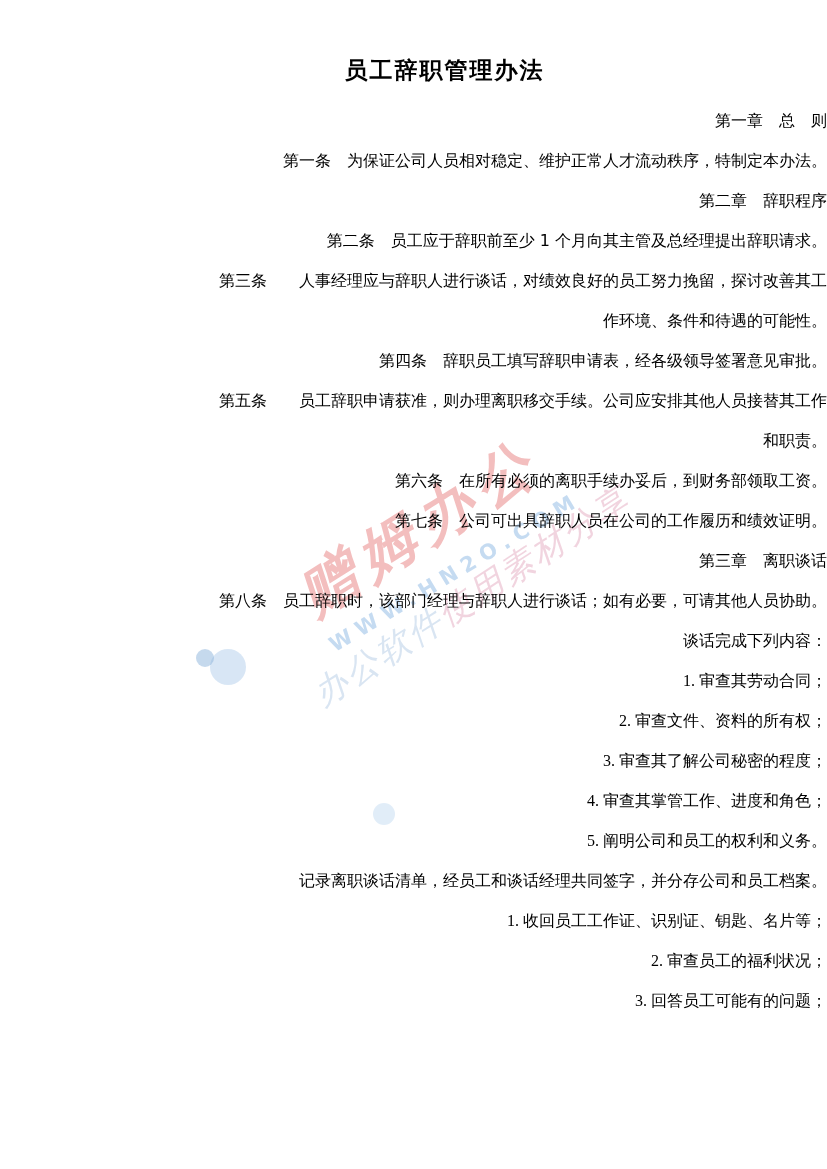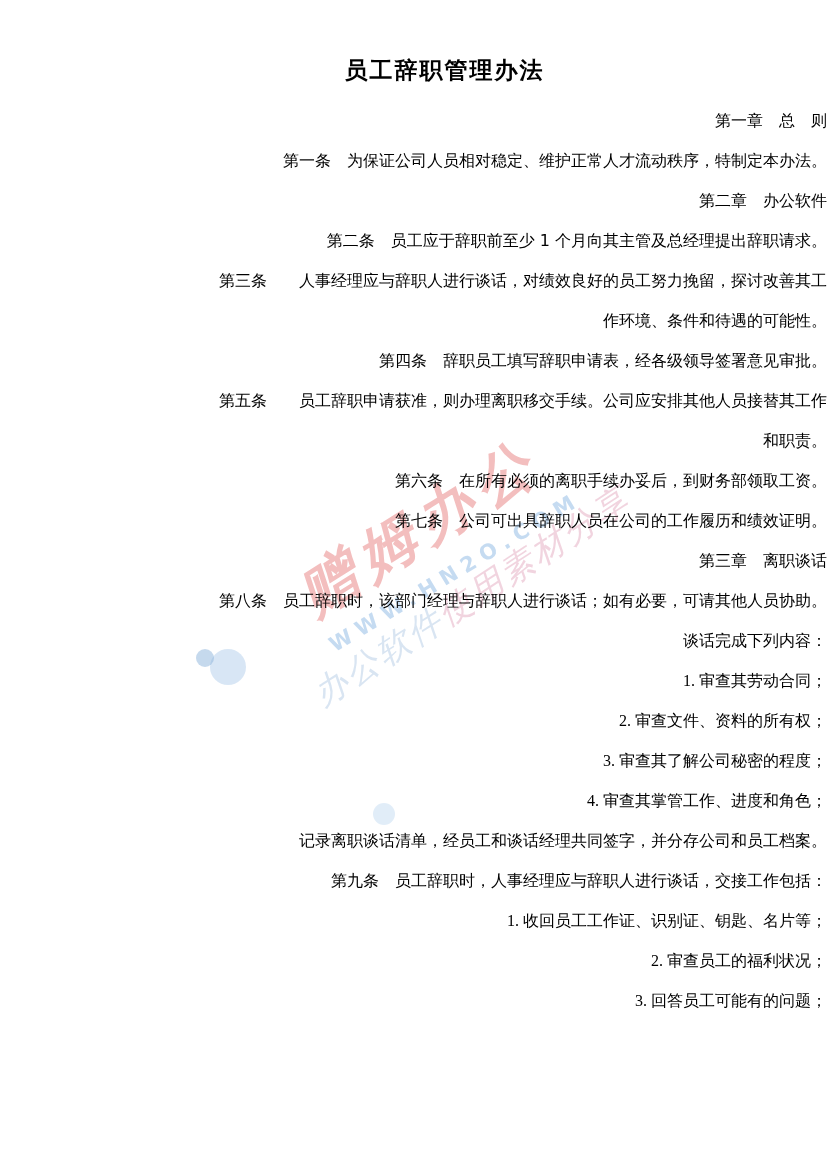--- a/index.html
+++ b/index.html
@@ -82,36 +82,36 @@
     <div class="wm-blob blob-a"></div>
     <div class="wm-blob blob-a2"></div>
     <div class="wm-blob blob-b"></div>
   </div>
 
   <div class="doc-title">员工辞职管理办法</div>
 
   <div class="doc-content">
       <div class="doc-line ind-2">第一章　总　则</div>
       <div class="doc-line ind-2">第一条　为保证公司人员相对稳定、维护正常人才流动秩序，特制定本办法。</div>
-      <div class="doc-line ind-2">第二章　办公软件</div>
+      <div class="doc-line ind-2">第二章　辞职程序</div>
       <div class="doc-line ind-2">第二条　员工应于辞职前至少 1 个月向其主管及总经理提出辞职请求。</div>
       <div class="doc-line ind-1">第三条　　人事经理应与辞职人进行谈话，对绩效良好的员工努力挽留，探讨改善其工</div>
       <div class="doc-line ind-5">作环境、条件和待遇的可能性。</div>
       <div class="doc-line ind-2">第四条　辞职员工填写辞职申请表，经各级领导签署意见审批。</div>
       <div class="doc-line ind-1">第五条　　员工辞职申请获准，则办理离职移交手续。公司应安排其他人员接替其工作</div>
       <div class="doc-line ind-0">和职责。</div>
       <div class="doc-line ind-2">第六条　在所有必须的离职手续办妥后，到财务部领取工资。</div>
       <div class="doc-line ind-2">第七条　公司可出具辞职人员在公司的工作履历和绩效证明。</div>
       <div class="doc-line ind-2">第三章　离职谈话</div>
       <div class="doc-line ind-1">第八条　员工辞职时，该部门经理与辞职人进行谈话；如有必要，可请其他人员协助。</div>
       <div class="doc-line ind-5">谈话完成下列内容：</div>
       <div class="doc-line ind-3">1. 审查其劳动合同；</div>
       <div class="doc-line ind-3">2. 审查文件、资料的所有权；</div>
       <div class="doc-line ind-3">3. 审查其了解公司秘密的程度；</div>
       <div class="doc-line ind-3">4. 审查其掌管工作、进度和角色；</div>
+      <div class="doc-line ind-3">5. 阐明公司和员工的权利和义务。</div>
       <div class="doc-line ind-4">记录离职谈话清单，经员工和谈话经理共同签字，并分存公司和员工档案。</div>
-      <div class="doc-line ind-2">第九条　员工辞职时，人事经理应与辞职人进行谈话，交接工作包括：</div>
       <div class="doc-line ind-3">1. 收回员工工作证、识别证、钥匙、名片等；</div>
       <div class="doc-line ind-3">2. 审查员工的福利状况；</div>
       <div class="doc-line ind-3">3. 回答员工可能有的问题；</div>
     </div>
 
 </div>
 
 </body></html>

